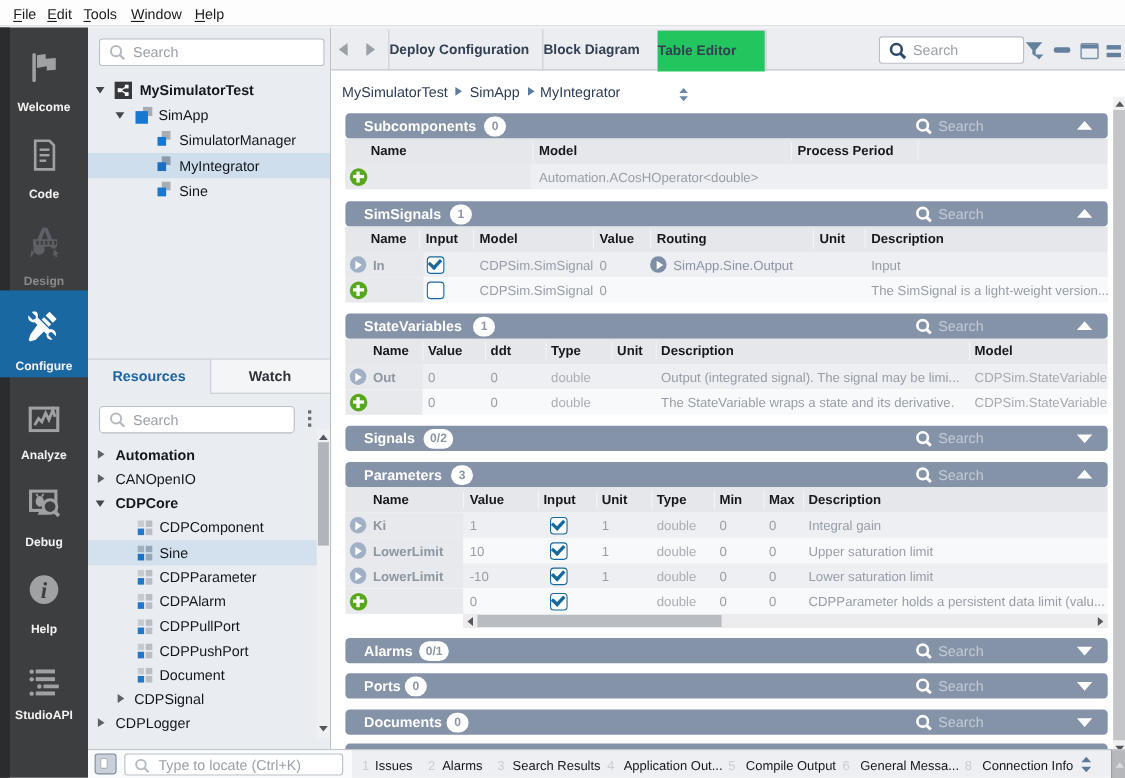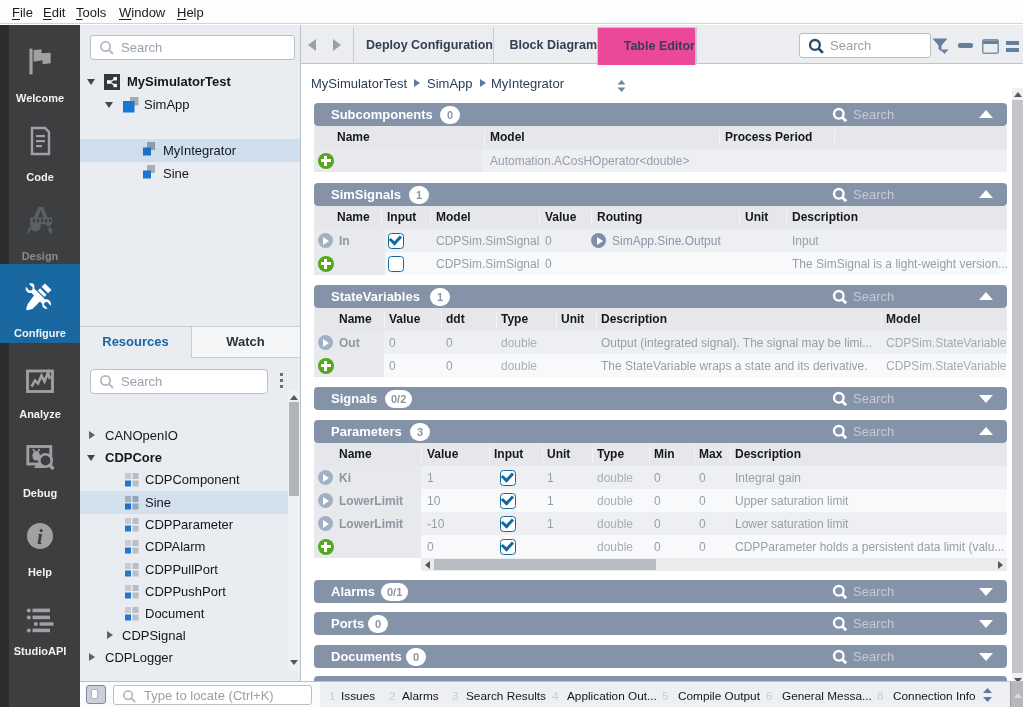--- a/index.html
+++ b/index.html
@@ -23,22 +23,22 @@
   .searchbox .ph { position:absolute; left:30px; top:4px; font-size:13px; color:#9aa1a8; }
   .treerow { position:absolute; left:0; width:220px; height:23px; }
   .treerow .txt { position:absolute; top:4px; font-size:13px; color:#14181c; white-space:nowrap; }
   .arrow-d { position:absolute; width:0; height:0; border-left:4.5px solid transparent; border-right:4.5px solid transparent; border-top:6px solid #43474b; }
   .arrow-r { position:absolute; width:0; height:0; border-top:4.5px solid transparent; border-bottom:4.5px solid transparent; border-left:6px solid #5c6166; }
   
   #restabs { position:absolute; left:0; top:301px; width:220px; height:32px; border-top:1px solid #c8ccd0; }
   
   #mainarea { position:absolute; left:300px; top:25px; width:723px; height:656px; background:#fff; border-left:1px solid #bcc1c6; }
   #tabbar { position:absolute; left:0; top:0; width:723px; height:39px; background:#ebedf0; border-bottom:1px solid #c0c4c8; }
-  .doctab { position:absolute; top:2px; height:37px; border-left:1px solid #c9cdd1; background:transparent; text-align:right; font-size:12.5px; font-weight:bold; color:#333f52; line-height:36px; }
-  .doctab.active { background:#ec4899; height:38px; z-index:3; border:1px solid #c3c7cb; border-bottom:none; border-top-left-radius:2px; border-top-right-radius:2px; }
+  .doctab { position:absolute; top:2px; height:37px; border-left:1px solid #c9cdd1; background:transparent; text-align:left; font-size:12.5px; font-weight:bold; color:#333f52; line-height:36px; }
+  .doctab.active { background:#22c55e; height:38px; z-index:3; border:1px solid #c3c7cb; border-bottom:none; border-top-left-radius:2px; border-top-right-radius:2px; }
   #breadcrumb { position:absolute; left:0; top:40px; width:722px; height:36px; background:#fff; }
   #breadcrumb span { position:absolute; top:11px; font-size:13px; color:#2c3d55; }
   .bsep { position:absolute; top:14px; width:0; height:0; border-top:4px solid transparent; border-bottom:4px solid transparent; border-left:6px solid #5b7a9d; }
   
   .sec { position:absolute; left:13px; width:693px; }
   .sbar { position:absolute; left:0; top:0; width:693px; height:23px; background:#8593a9; border-radius:4px; }
   .sbar .title { position:absolute; left:17px; top:4px; font-size:13px; font-weight:bold; color:#fff; }
   .badge { position:absolute; top:2.5px; height:18px; min-width:20px; padding:0 6px; background:#fff; border-radius:9px; font-size:11px; font-weight:bold; color:#8b96a5; text-align:center; line-height:18px; }
   .sbar .ssearch { position:absolute; left:539px; top:4px; font-size:13px; color:#c3cad4; }
   .tri-up { position:absolute; width:0; height:0; border-left:7px solid transparent; border-right:7px solid transparent; border-bottom:8px solid #fff; }
@@ -203,20 +203,27 @@
     <div class="txt" style="left:47px;font-weight:bold">MySimulatorTest</div>
   </div>
   <div class="treerow" style="top:68px">
     <div class="arrow-d" style="left:25px;top:9px"></div>
     <svg width="16" height="16" style="position:absolute;left:43px;top:4px">
       <rect x="7" y="0" width="8.5" height="8.5" fill="#a7acb2"></rect>
       <rect x="0" y="4" width="11.5" height="11.5" fill="#1878d0"></rect>
     </svg>
     <div class="txt" style="left:64px">SimApp</div>
   </div>
+  <div class="treerow" style="top:91px">
+    <svg width="13" height="16" style="position:absolute;left:63px;top:3px">
+      <rect x="4" y="0" width="8" height="8" fill="#a9aeb4"></rect>
+      <rect x="0" y="5.5" width="8" height="8" fill="#1878d0"></rect>
+    </svg>
+    <div class="txt" style="left:83px">SimulatorManager</div>
+  </div>
   <div class="treerow" style="top:114px; background:#cfdeed">
     <svg width="13" height="16" style="position:absolute;left:63px;top:3px">
       <rect x="4" y="0" width="8" height="8" fill="#8c9cac"></rect>
       <rect x="0" y="5.5" width="8" height="8" fill="#1a6fc0"></rect>
     </svg>
     <div class="txt" style="left:83px">MyIntegrator</div>
   </div>
   <div class="treerow" style="top:137px">
     <svg width="13" height="16" style="position:absolute;left:63px;top:3px">
       <rect x="4" y="0" width="8" height="8" fill="#a9aeb4"></rect>
@@ -237,20 +244,24 @@
       <line x1="10" y1="10" x2="14" y2="14" stroke="#b4bac0" stroke-width="2"></line>
     </svg>
     <span class="ph">Search</span>
   </div>
   <div style="position:absolute;left:200px;top:348px;width:3px;height:17px">
     <div style="position:absolute;top:0;width:3px;height:3px;background:#6a6f75"></div>
     <div style="position:absolute;top:6px;width:3px;height:3px;background:#6a6f75"></div>
     <div style="position:absolute;top:12px;width:3px;height:3px;background:#6a6f75"></div>
   </div>
 
+  <div class="treerow" style="top:377px">
+      <div class="arrow-r" style="left:9px;top:7px"></div>
+      <div class="txt" style="left:25px;font-weight:bold">Automation</div>
+    </div>
   <div class="treerow" style="top:421px">
       <div class="arrow-d" style="left:7px;top:9px"></div>
       <div class="txt" style="left:25px;font-weight:bold">CDPCore</div>
     </div>
   <div class="treerow" style="top:399px">
       <div class="arrow-r" style="left:9px;top:7px"></div>
       <div class="txt" style="left:25px">CANOpenIO</div>
     </div>
   <div class="treerow" style="top:443px">
     <svg width="14" height="14" style="position:absolute;left:45px;top:5px">

